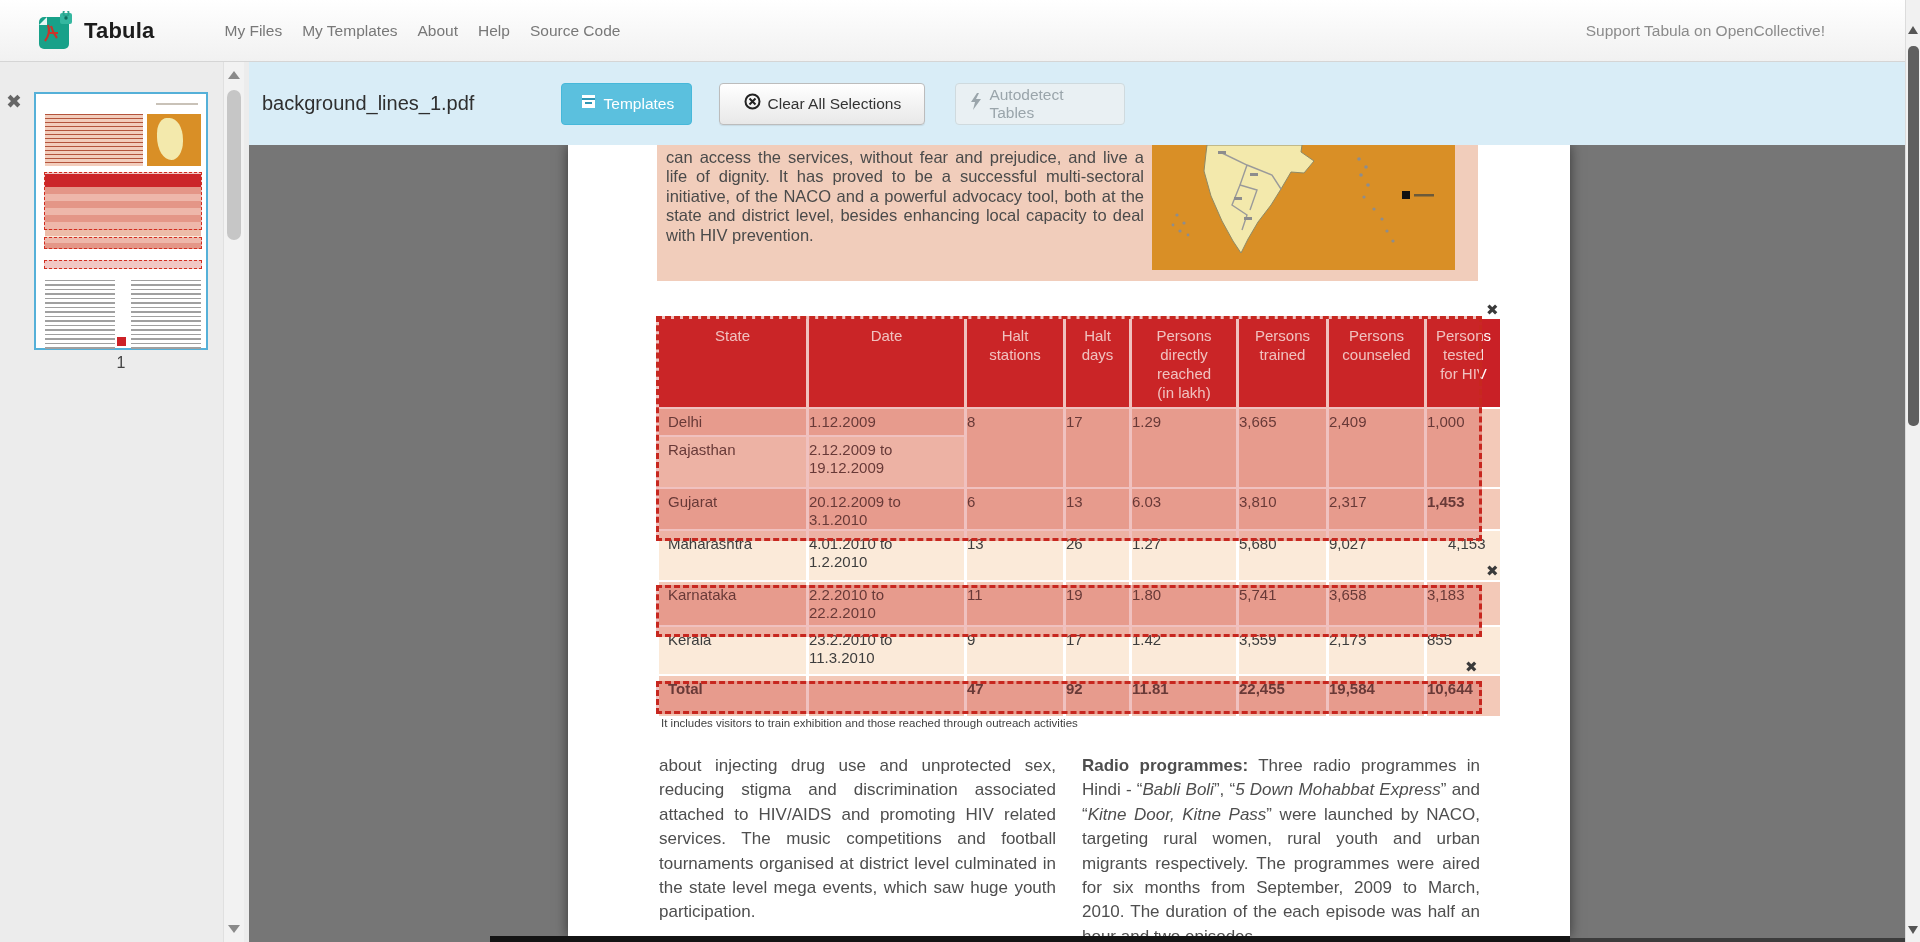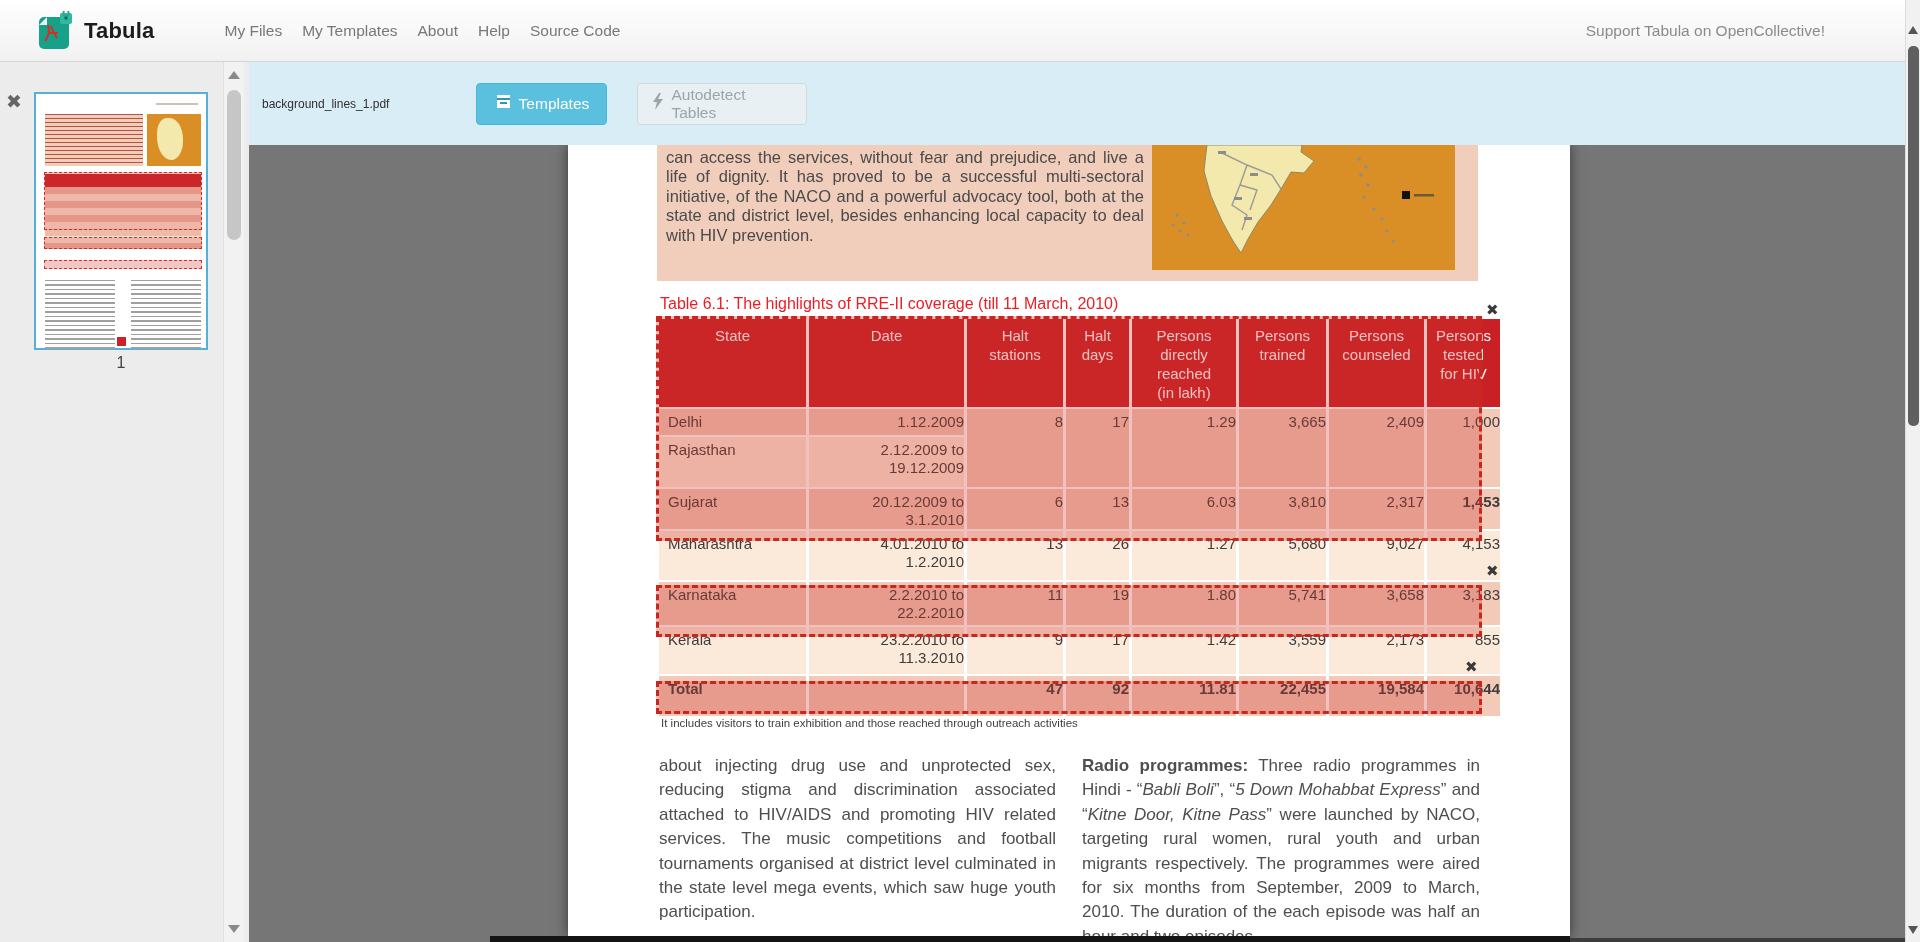--- a/index.html
+++ b/index.html
@@ -12,21 +12,21 @@
             display:flex; align-items:center; z-index:5; }
   #logo { margin-left:38px; width:36px; height:40px; position:relative; cursor:pointer; }
   #brand { font-size:22px; font-weight:bold; color:#1c1c1c; margin-left:10px; letter-spacing:.2px; }
   #navmenu { display:flex; margin-left:70px; gap:20px; }
   #navmenu a { font-size:15.5px; color:#787878; text-decoration:none; cursor:pointer; }
   #nav-right { margin-left:auto; margin-right:95px; font-size:15.5px; color:#8b8b8b; cursor:pointer; }
 
   
   #toolbar { position:absolute; left:249px; top:62px; width:1656px; height:83px;
              background:#d9edf7; display:flex; align-items:center; z-index:4; }
-  #filename { margin-left:13px; font-size:12px; color:#2f2f2f; }
+  #filename { margin-left:13px; font-size:20px; color:#2f2f2f; }
   .btn { height:42px; border-radius:4px; display:flex; align-items:center; justify-content:center;
          font-size:15.5px; cursor:pointer; padding:0 14px; gap:7px; border:1px solid transparent; }
   #btn-templates { margin-left:87px; width:131px; background:#5bc0de; border-color:#46b8da; color:#fff; }
   #btn-clear { margin-left:27px; width:206px; background:linear-gradient(#ffffff,#e8e8e8);
                border-color:#bcbcbc; color:#333; box-shadow:0 1px 1px rgba(0,0,0,.08); }
   #btn-autodetect { margin-left:30px; width:170px; background:#e9f0f3; border-color:#cfdade;
                     color:#9aa5ab; cursor:default; }
   #btn-export { margin-left:auto; margin-right:16px; width:346px; background:linear-gradient(#58ab42,#4c9a38);
                 border-color:#3f8d2f; color:#fff; font-size:16px; }
   .btn svg { flex:0 0 auto; }
@@ -70,21 +70,21 @@
               box-shadow:0 0 12px rgba(0,0,0,.55); cursor:crosshair; }
   #pink-block { position:absolute; left:89px; top:0; width:821px; height:136px; background:#f1cdbb; }
   #intro-par { position:absolute; left:9px; top:3px; width:478px; font-size:16.5px; line-height:19.4px;
                color:#4a4a4a; text-align:justify; }
   #map { position:absolute; left:495px; top:0; width:303px; height:125px; }
   #table-title { position:absolute; left:92px; top:150px; font-size:16px; color:#ee1c24; white-space:nowrap; }
   #pdf-table { position:absolute; left:88px; top:172px; border-collapse:separate; border-spacing:3px 2px; }
   #pdf-table th, #pdf-table td { font-size:15px; color:#3d3d3d; vertical-align:top; white-space:pre-line; }
   #pdf-table th { background:#c92026; color:#fff; font-weight:normal; text-align:center;
                   line-height:19px; padding-top:7px; height:88px; }
-  #pdf-table td { text-align:right; line-height:18px; padding-top:4px; }
+  #pdf-table td { text-align:left; line-height:18px; padding-top:4px; }
   #pdf-table td.st { text-align:left; padding-left:9px; }
   #pdf-table tr.dark td { background:#f3c9b8; }
   #pdf-table tr.light td { background:#fbead9; }
   #pdf-table tr.bold td { font-weight:bold; }
   #footnote { position:absolute; left:93px; top:572px; font-size:11.5px; color:#3f3f3f; }
   .pdf-col { position:absolute; top:609px; font-size:17px; line-height:24.4px; color:#4e4e4e;
              text-align:justify; }
   #col-left { left:91px; width:397px; }
   #col-right { left:514px; width:398px; }
 
@@ -139,20 +139,29 @@
   <span id="filename">background_lines_1.pdf</span>
   <div class="btn" id="btn-templates">
     <span>
       <svg width="17" height="15" viewBox="0 0 17 15">
           <path d="M2 1 h13 v13 h-13 z M2 5 h13" fill="#fff"></path>
           <path d="M2 5 h13" stroke="#2f96b4" stroke-width="2"></path>
           <rect x="5" y="8" width="7" height="2" fill="#2f96b4"></rect>
         </svg>
     </span>
     <span>Templates</span>
+  </div>
+  <div class="btn" id="btn-clear">
+    <span>
+      <svg width="17" height="17" viewBox="0 0 17 17">
+          <circle cx="8.5" cy="8.5" r="7" fill="none" stroke="#222" stroke-width="2"></circle>
+          <path d="M5.5 5.5 L11.5 11.5 M11.5 5.5 L5.5 11.5" stroke="#222" stroke-width="2"></path>
+        </svg>
+    </span>
+    <span>Clear All Selections</span>
   </div>
   <div class="btn" id="btn-autodetect">
     <span>
       <svg width="12" height="17" viewBox="0 0 12 17">
           <path d="M7 0 L1 9 h4 L3 17 L11 6 h-5 L9 0 z" fill="#9aa5ab"></path>
         </svg>
     </span>
     <span>Autodetect Tables</span>
   </div>
 </div>
@@ -211,21 +220,20 @@
             <circle cx="222" cy="64" r="1.6"></circle>
           <circle cx="230" cy="74" r="1.6"></circle>
             <circle cx="235" cy="86" r="1.6"></circle>
             <circle cx="241" cy="96" r="1.6"></circle>
         </g>
         <rect x="250" y="46" width="8" height="8" fill="#111"></rect>
         <rect x="262" y="49" width="20" height="2.5" fill="#6b5a3a"></rect>
       </svg>
     </div>
 
-    <div id="table-title">Table 6.1: The highlights of RRE-II coverage (till 11 March, 2010)</div>
 
     <table id="pdf-table">
       <colgroup>
         <col style="width:147px">
           <col style="width:155px">
           <col style="width:96px">
           <col style="width:63px">
         <col style="width:104px">
           <col style="width:87px">
           <col style="width:95px">

